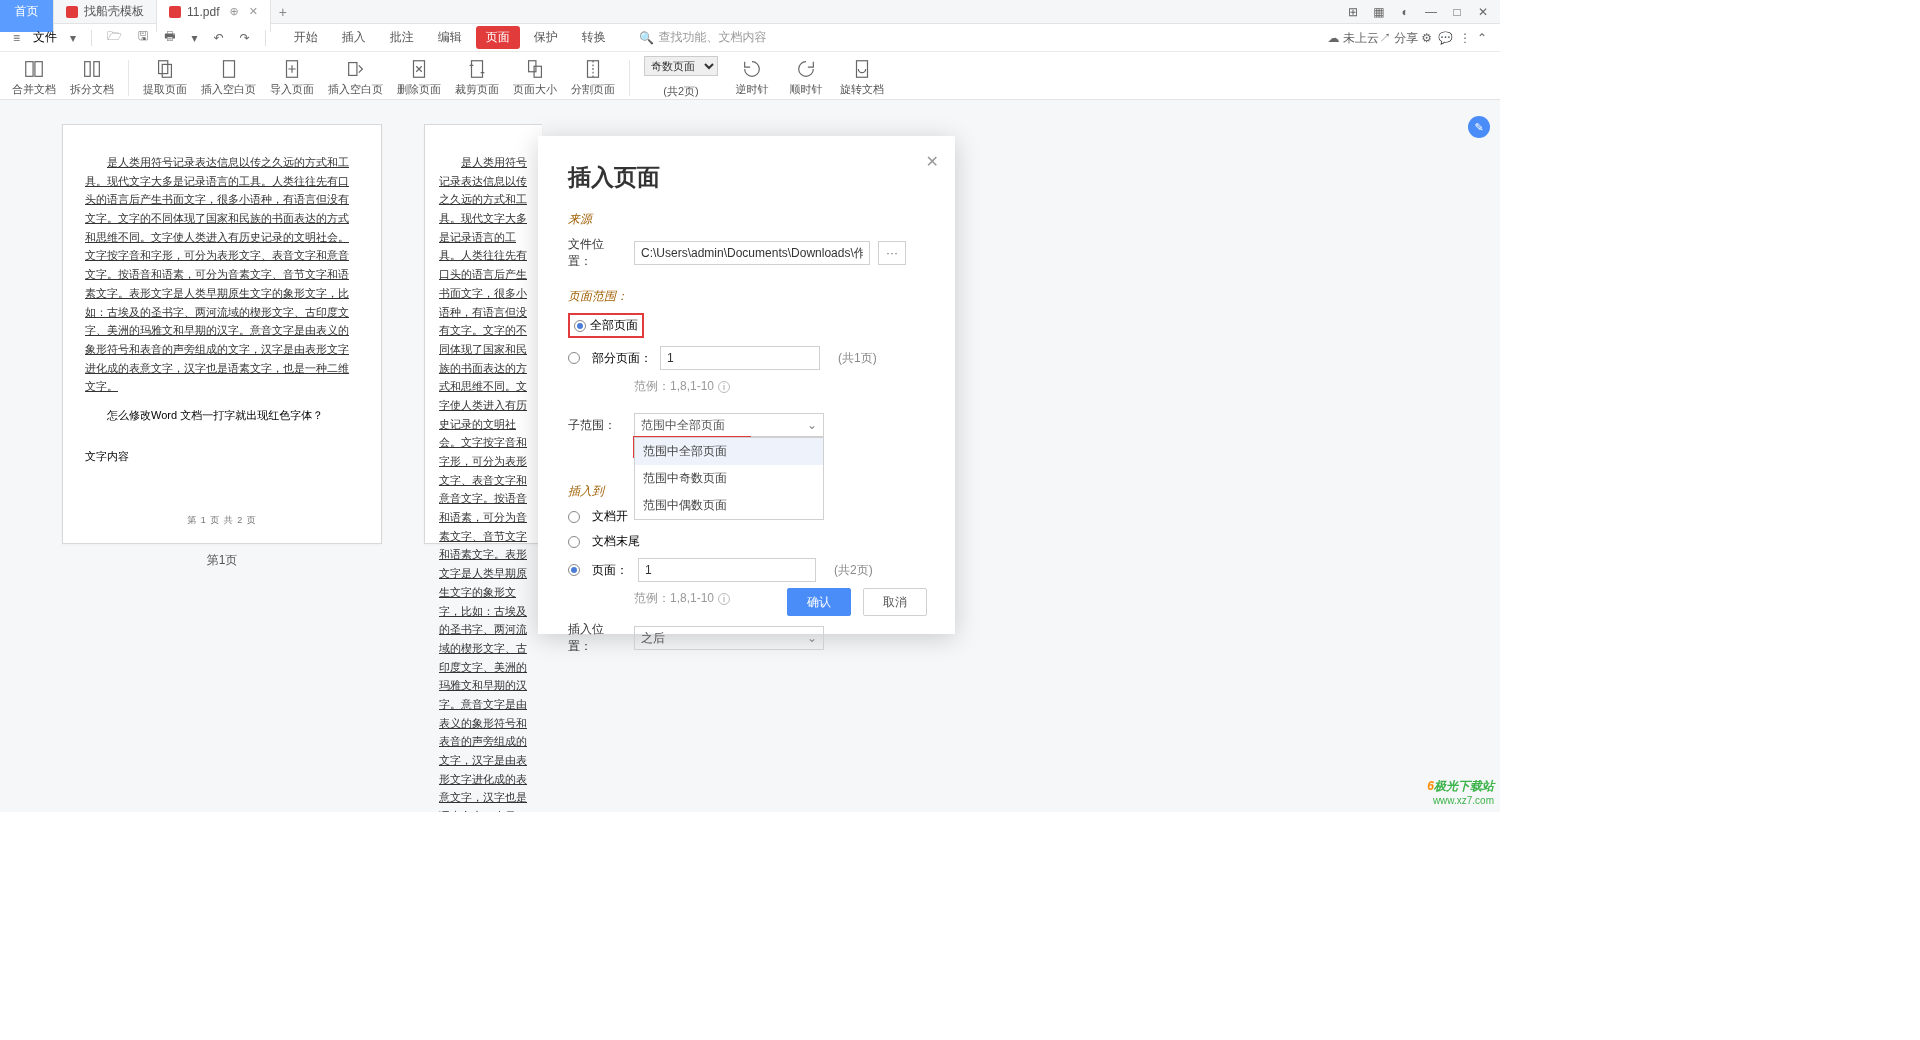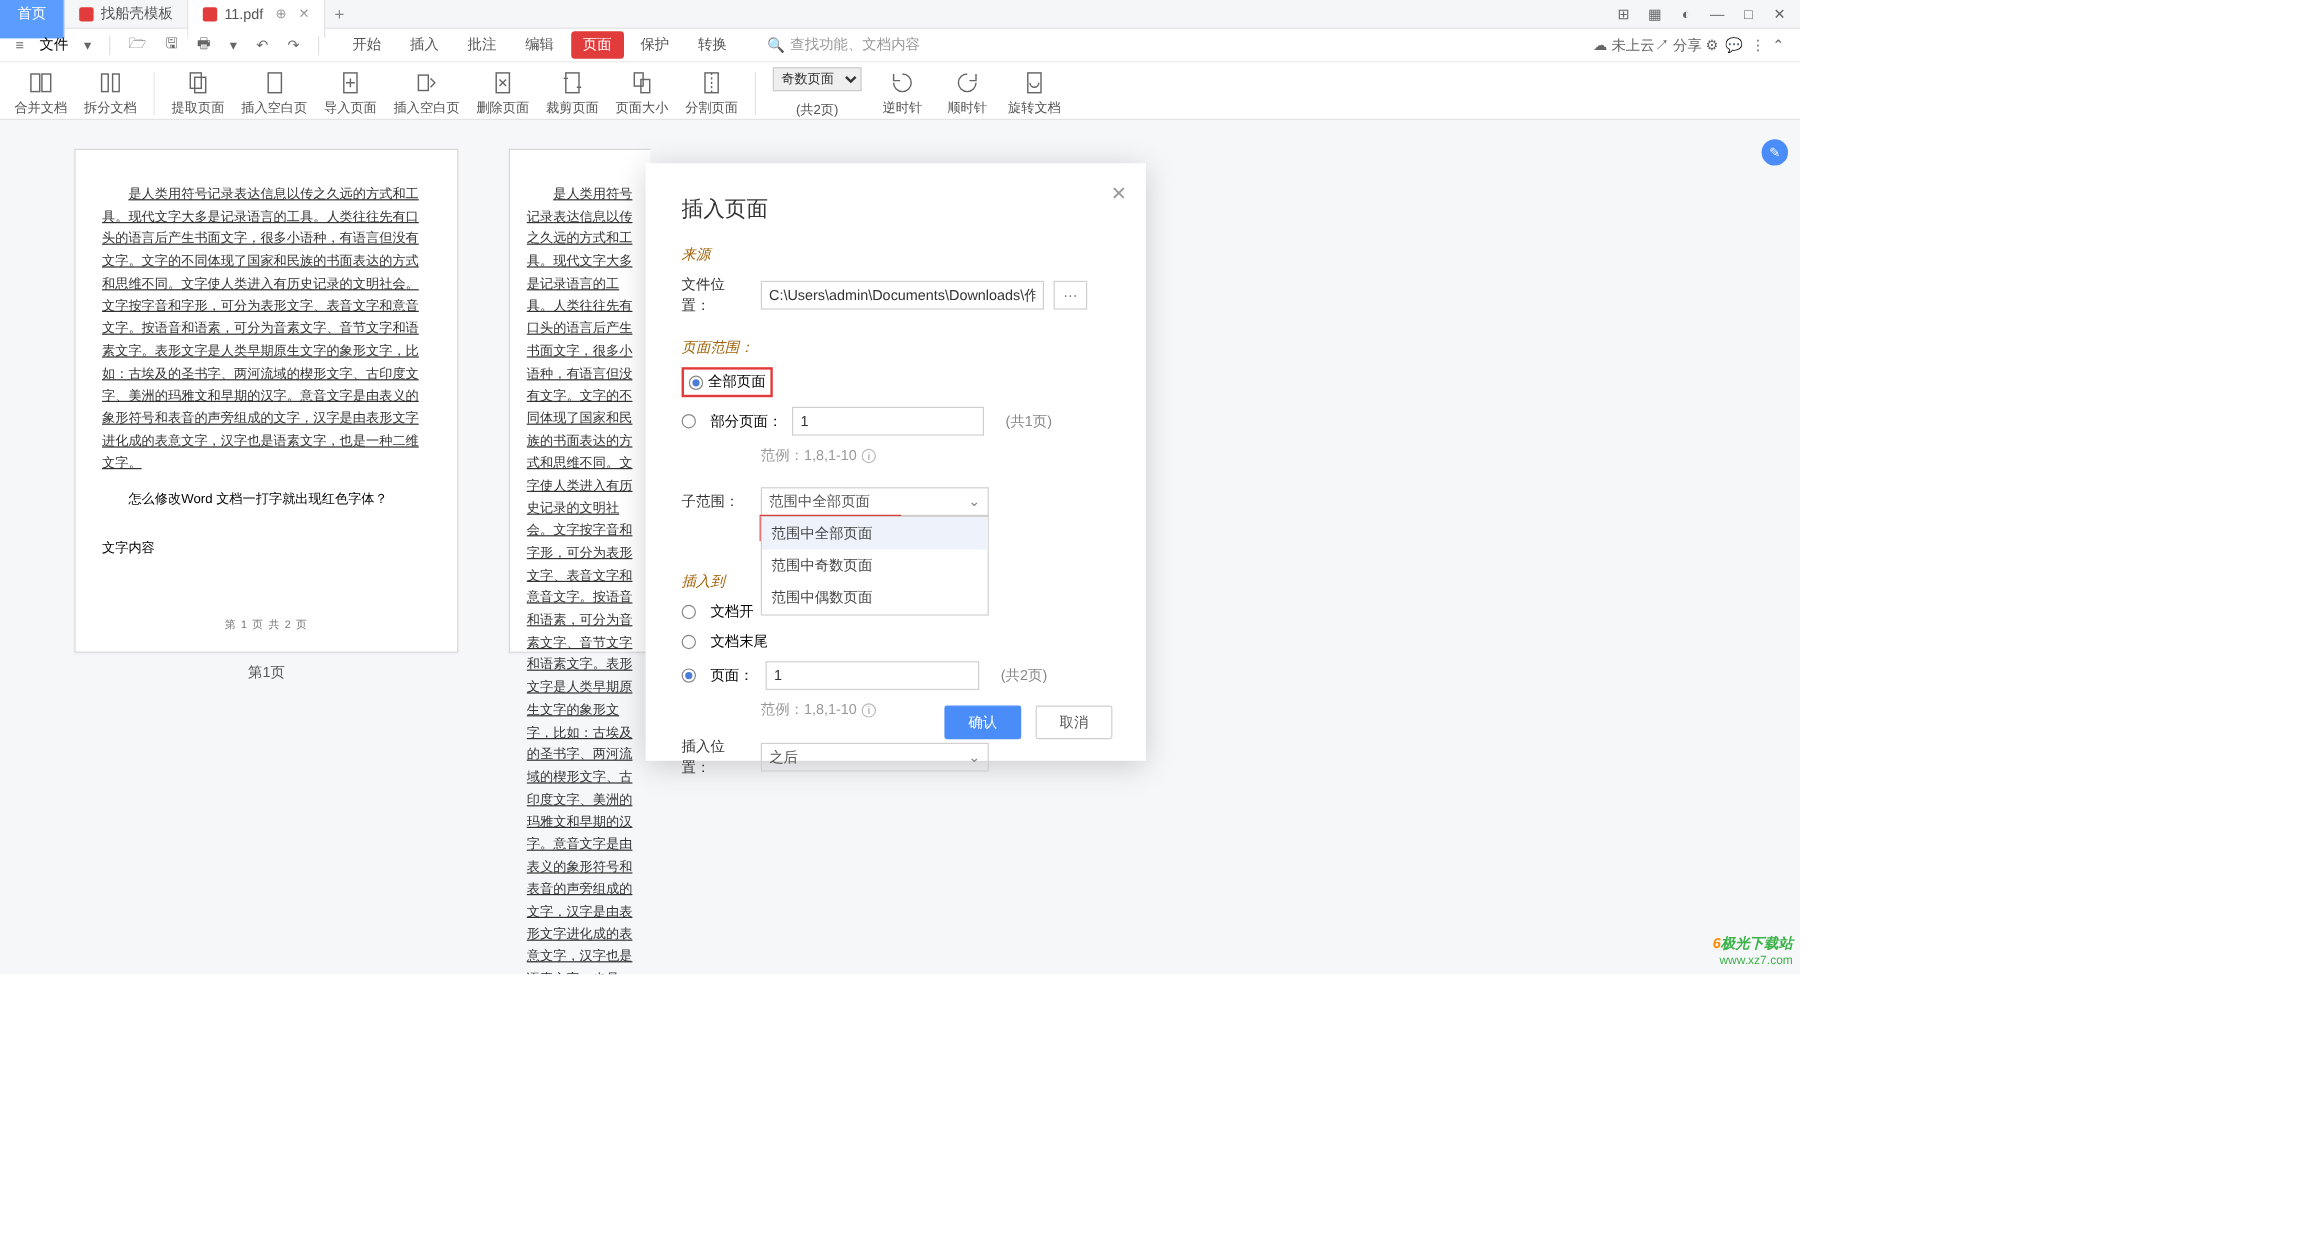--- a/index.html
+++ b/index.html
@@ -38,21 +38,21 @@
 .page-box{background:#fff;border:1px solid #d8d8d8;box-shadow:0 1px 2px rgba(0,0,0,.04);padding:28px 22px;width:320px;height:420px;position:relative;}
 .page-box .body-text{font-size:11px;color:#333;line-height:1.7;text-indent:2em;text-decoration:underline;}
 .page-box .q{font-size:11px;margin-top:12px;text-indent:2em;}
 .page-box .h{font-size:11px;margin-top:26px;}
 .page-box .footer{position:absolute;bottom:16px;left:0;right:0;text-align:center;font-size:9px;color:#777;letter-spacing:1px;}
 .page-label{text-align:center;margin-top:8px;color:#555;font-size:12px;}
 .page2{width:320px;}
 .page2 .page-box{width:118px;padding:28px 14px;border-right:none;}
 .page2 .body-text{font-size:11px;}
 .dialog{position:absolute;left:538px;top:136px;width:417px;height:498px;background:#fff;box-shadow:0 4px 24px rgba(0,0,0,.18);padding:26px 30px 20px;}
-.dialog h2{font-size:18px;font-weight:400;color:#333;}
+.dialog h2{font-size:23px;font-weight:700;color:#333;}
 .dialog .close{position:absolute;right:16px;top:16px;color:#999;font-size:16px;cursor:pointer;}
 .dlg-section{margin-top:18px;}
 .dlg-label{color:#a16207;font-size:12px;margin-bottom:8px;font-style:italic;}
 .dlg-row{display:flex;align-items:center;gap:8px;margin-bottom:8px;}
 .dlg-row .lab{width:58px;color:#333;text-align:left;}
 .dlg-input{border:1px solid #d0d0d0;height:24px;padding:0 6px;font-size:12px;color:#333;}
 .file-input{width:236px;}
 .browse-btn{width:28px;height:24px;border:1px solid #d0d0d0;background:#fff;display:flex;align-items:center;justify-content:center;color:#666;}
 .hl-red{border:2px solid #e23b3b;padding:2px 4px;display:inline-flex;align-items:center;}
 .radio{width:12px;height:12px;border:1px solid #888;border-radius:50%;display:inline-block;position:relative;margin-right:4px;}

